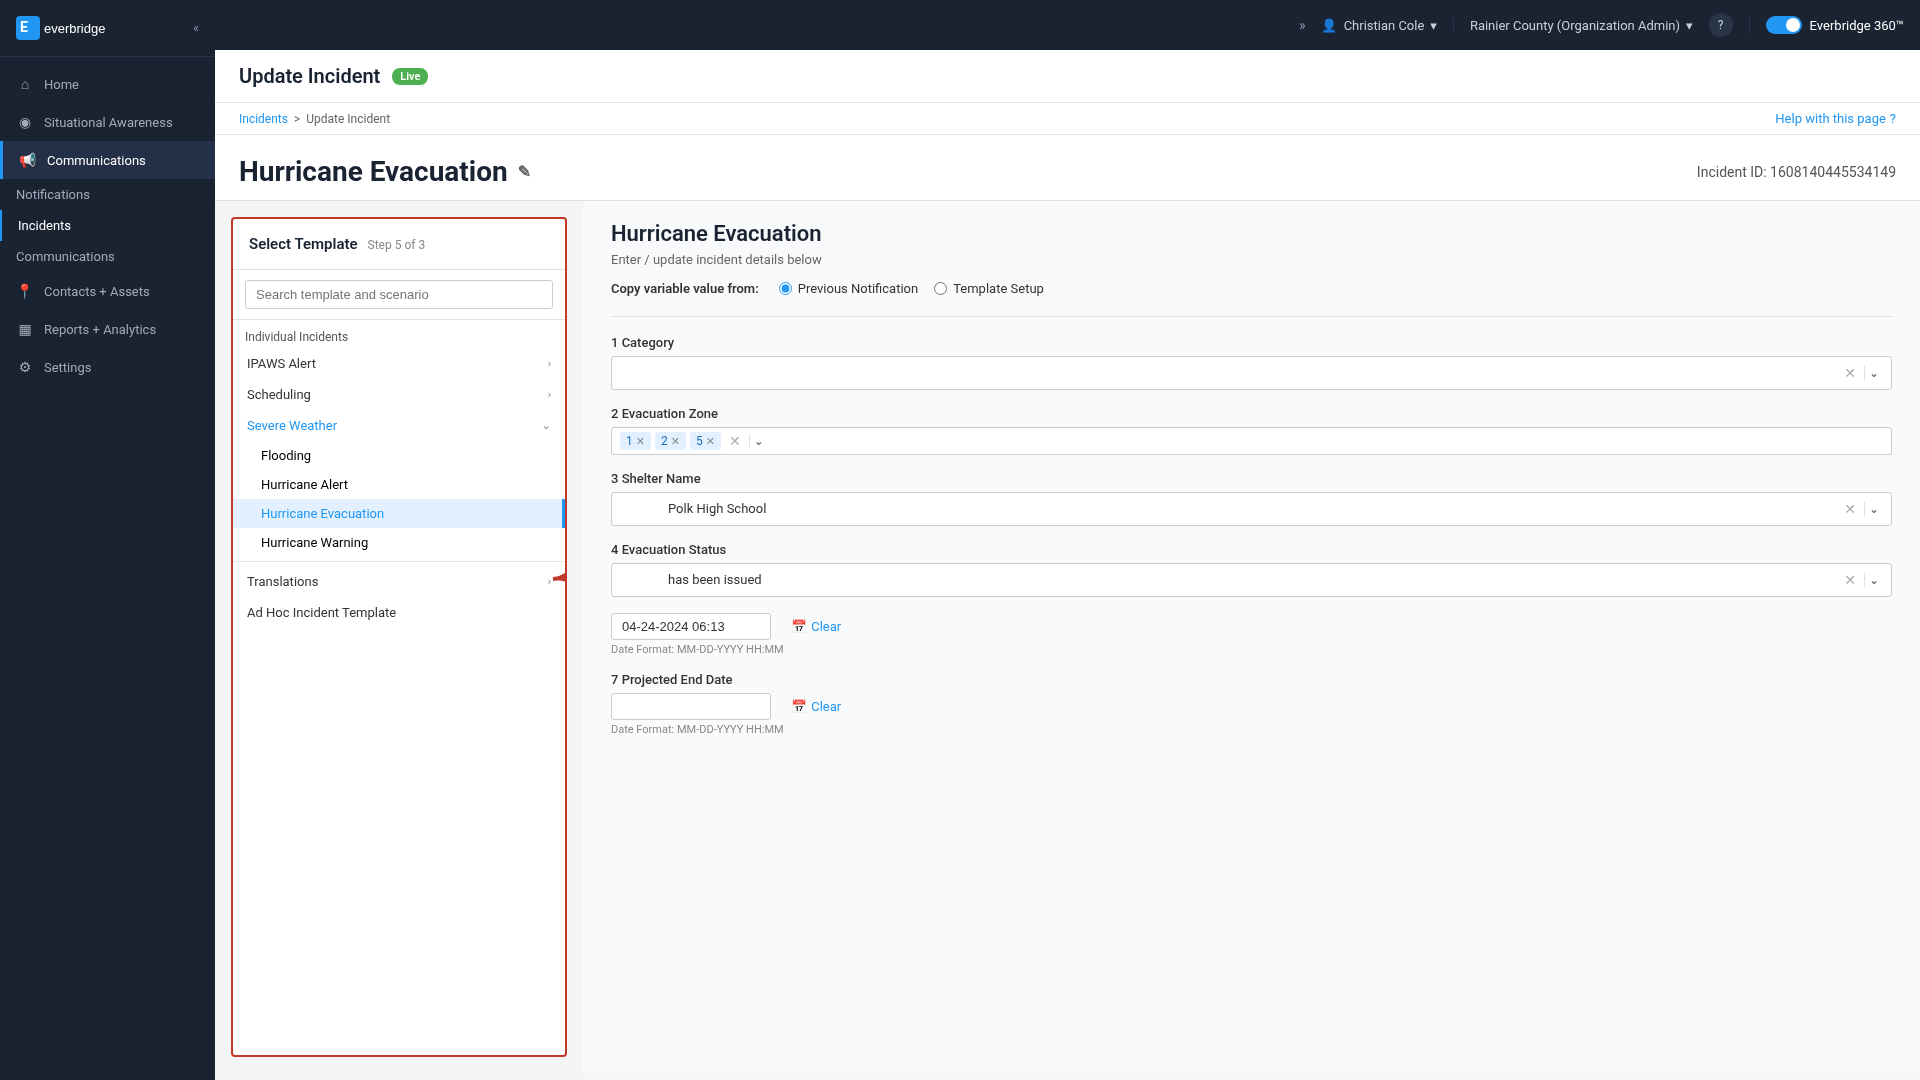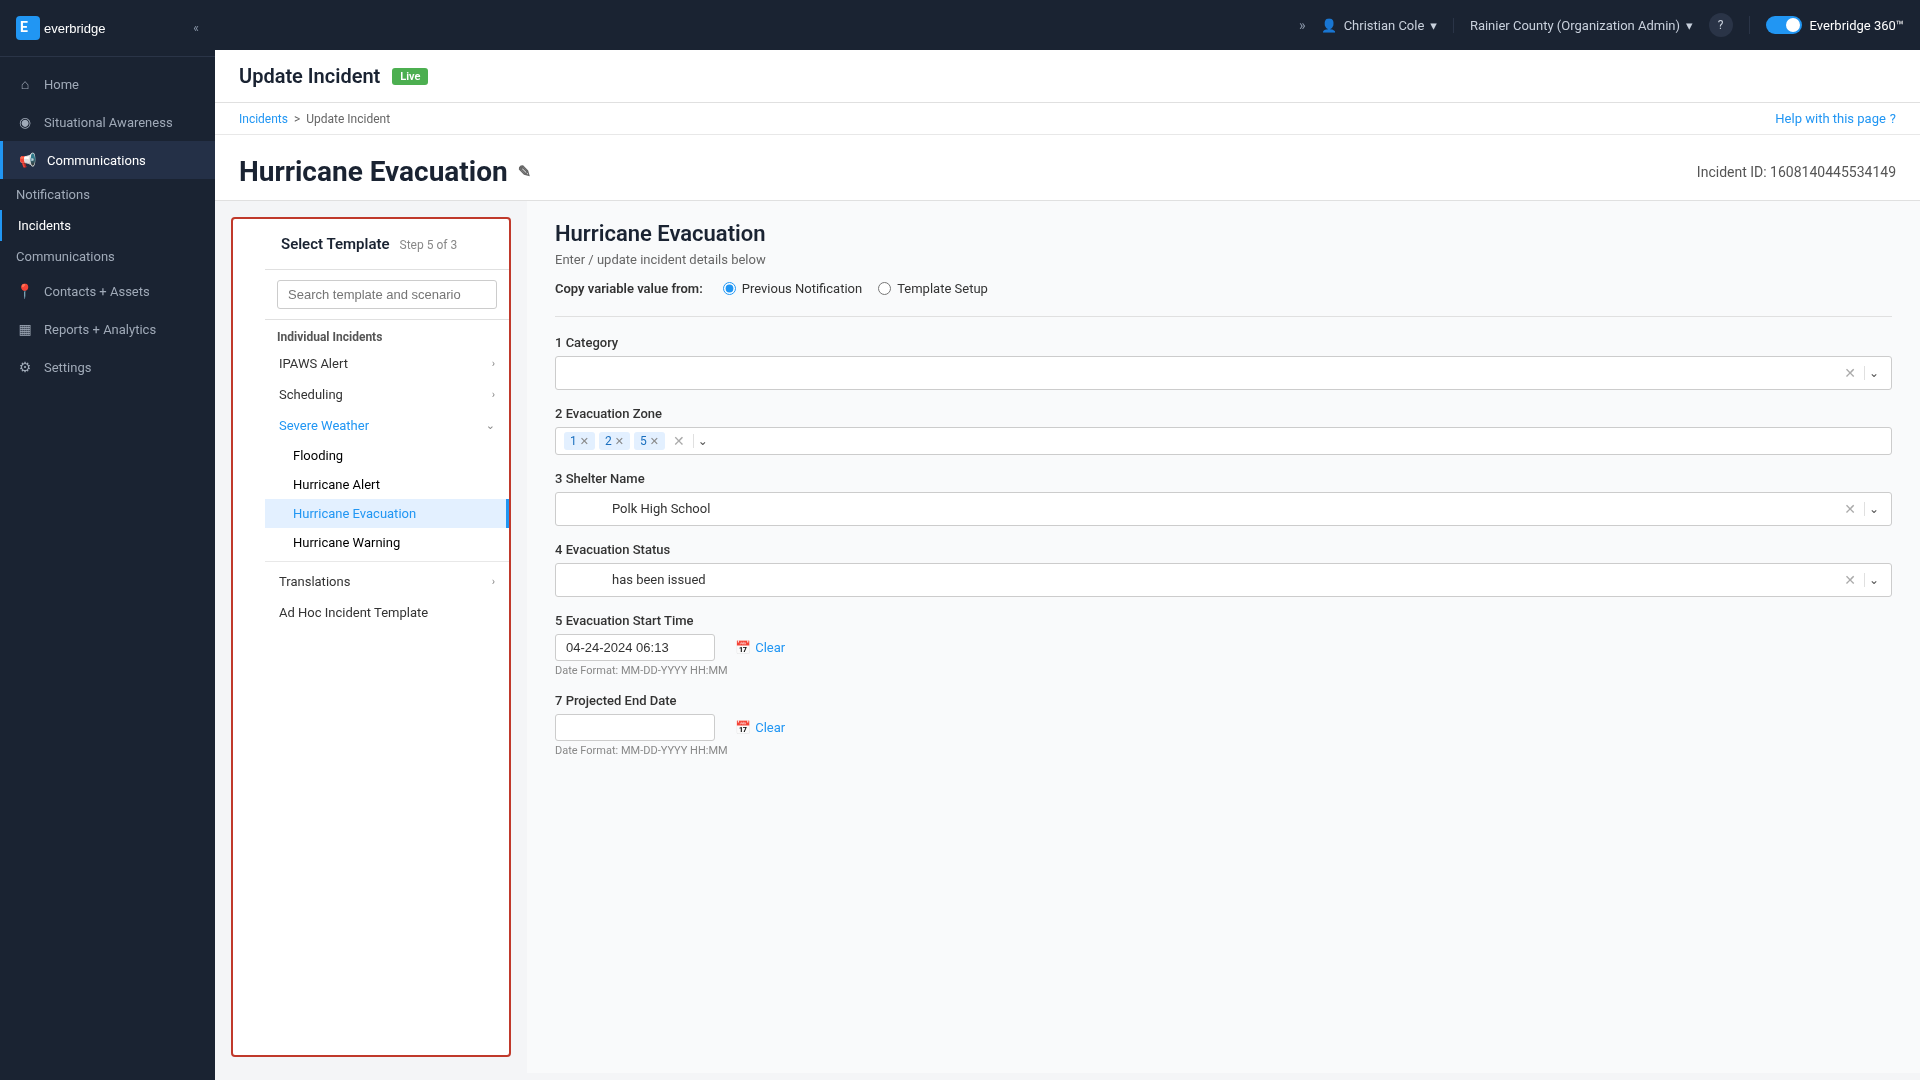--- a/index.html
+++ b/index.html
@@ -28,43 +28,43 @@
     .topbar-org { display: flex; align-items: center; gap: 6px; color: #c8d0dc; font-size: 13px; cursor: pointer; border-left: 1px solid #2a3447; padding-left: 16px; }
     .topbar-help { width: 24px; height: 24px; border-radius: 50%; background: #2a3447; color: #c8d0dc; display: flex; align-items: center; justify-content: center; font-size: 12px; cursor: pointer; }
     .topbar-360 { display: flex; align-items: center; gap: 8px; color: white; font-size: 13px; border-left: 1px solid #2a3447; padding-left: 16px; }
     .toggle-switch { width: 36px; height: 18px; background: #2196f3; border-radius: 9px; position: relative; cursor: pointer; }
     .toggle-switch::after { content: ''; position: absolute; width: 14px; height: 14px; background: white; border-radius: 50%; top: 2px; right: 2px; }
 
     
     .content { flex: 1; overflow: auto; background: #f4f5f7; }
     .content-header { background: white; padding: 14px 24px; border-bottom: 1px solid #e0e0e0; display: flex; align-items: center; gap: 12px; }
     .page-title-main { font-size: 20px; font-weight: 600; color: #1a2332; }
-    .live-badge { background: #4caf50; color: white; font-size: 11px; padding: 2px 8px; border-radius: 3px; font-weight: 600; text-align: right; }
+    .live-badge { background: #4caf50; color: white; font-size: 11px; padding: 2px 8px; border-radius: 8px; font-weight: 600; text-align: right; }
     .breadcrumb { padding: 8px 24px; font-size: 12px; color: #666; background: white; border-bottom: 1px solid #e8e8e8; display: flex; align-items: center; gap: 6px; }
     .breadcrumb a { color: #2196f3; cursor: pointer; text-decoration: none; }
     .help-link { margin-left: auto; color: #2196f3; font-size: 13px; cursor: pointer; display: flex; align-items: flex-end; gap: 4px; }
 
     
     .incident-title-area { padding: 20px 24px 12px; background: white; display: flex; align-items: center; justify-content: space-between; border-bottom: 1px solid #e0e0e0; }
     .incident-title { font-size: 28px; font-weight: 700; color: #1a2332; display: flex; align-items: center; gap: 10px; }
     .edit-icon { color: #666; font-size: 16px; cursor: pointer; }
     .incident-id { font-size: 14px; color: #555; }
 
     
     .main-content { display: flex; height: calc(1080px - 50px - 48px - 36px - 74px); }
 
     
-    .template-panel { width: 280px; background: white; border: 2px solid #c0392b; border-radius: 4px; margin: 16px; flex-shrink: 0; overflow: hidden; display: flex; flex-direction: column; position: relative; z-index: 10; padding-left: 32px; }
+    .template-panel { width: 336px; background: white; border: 2px solid #c0392b; border-radius: 4px; margin: 16px; flex-shrink: 0; overflow: hidden; display: flex; flex-direction: column; position: relative; z-index: 10; }
     .template-panel-header { padding: 16px; border-bottom: 1px solid #e0e0e0; display: flex; align-items: baseline; gap: 10px; }
     .template-panel-title { font-size: 15px; font-weight: 600; color: #1a2332; }
     .step-label { font-size: 12px; color: #888; }
     .template-search { padding: 10px 12px; border-bottom: 1px solid #e0e0e0; }
     .template-search input { width: 100%; padding: 6px 10px; border: 1px solid #ccc; border-radius: 3px; font-size: 13px; color: #555; outline: none; }
     .template-list { flex: 1; overflow-y: auto; }
-    .template-section { padding: 10px 12px 4px; font-size: 12px; font-weight: 700; color: #555; }
+    .template-section { padding: 10px 12px 4px; font-size: 12px; font-weight: 400; color: #555; }
     .template-item { display: flex; align-items: center; justify-content: space-between; padding: 8px 14px; font-size: 13px; color: #333; cursor: pointer; }
     .template-item.expanded { color: #2196f3; }
     .template-item .chevron { color: #888; font-size: 11px; }
     .template-sub-item { padding: 7px 14px 7px 28px; font-size: 13px; color: #000000; cursor: pointer; display: block; }
     .template-sub-item.active { background: #e3f0ff; color: #2196f3; border-right: 3px solid #2196f3; }
     .template-divider { height: 1px; background: #e8e8e8; margin: 4px 0; }
 
     
     .form-panel { flex: 1; padding: 20px 28px; overflow-y: auto; background: #f9fafb; }
     .form-title { font-size: 22px; font-weight: 600; color: #1a2332; margin-bottom: 6px; }
@@ -312,24 +312,20 @@
               <span> Evacuation Status</span>
             </div>
             <div class="field-input">
               <span class="field-input-text">has been issued</span>
               <span class="field-clear-btn">✕</span>
               <span class="field-dropdown-btn">⌄</span>
             </div>
           </div>
 
           <div class="form-field">
-            <div class="field-label">
-              <span>5</span>
-              <span> Evacuation Start Time</span>
-            </div>
             <div class="date-input-row">
               <input type="text" class="date-input" value="04-24-2024 06:13" style="">
               <span class="clear-link">
                 <span>📅</span>
                 <span>Clear</span>
               </span>
             </div>
             <div class="date-format">Date Format: MM-DD-YYYY HH:MM</div>
           </div>
 

